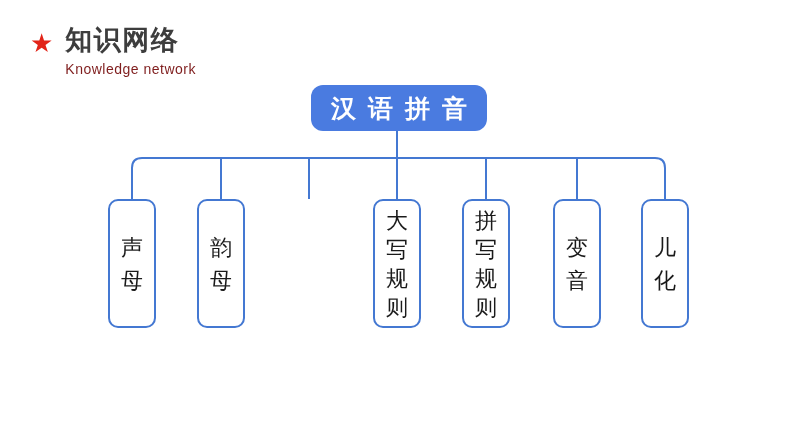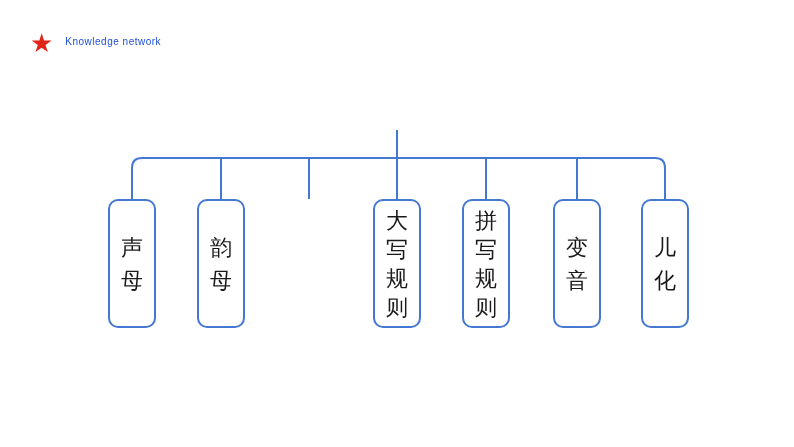--- a/index.html
+++ b/index.html
@@ -28,23 +28,23 @@
     margin-right: 12px;
   }
   .title {
     font-size: 27px;
     font-weight: bold;
     color: #3d3d3d;
     letter-spacing: 1.5px;
     line-height: 1.2;
   }
   .subtitle {
-    font-size: 10px;
-    color: #1d4ed8;
-    margin-top: 12px;
+    font-size: 14px;
+    color: #7f1d1d;
+    margin-top: 5px;
     letter-spacing: 0.5px;
   }
 
   
   .connectors {
     position: absolute;
     left: 0;
     top: 0;
     pointer-events: none;
   }
@@ -110,33 +110,37 @@
   .n7 { left: 641px; }
 </style>
 </head>
 <body>
 
 <div class="slide">
 
   <div class="header">
     <span class="star">★</span>
     <div class="header-text">
+      <div class="title">知识网络</div>
       <div class="subtitle">Knowledge network</div>
     </div>
   </div>
 
   <svg class="connectors" width="794" height="447" viewBox="0 0 794 447">
     <path d="M397 130 V199
              M132 199 V168 Q132 158 142 158 H655 Q665 158 665 168 V199
              M221 158 V199
              M309 158 V199
              M486 158 V199
              M577 158 V199" fill="none" stroke="#4478d2" stroke-width="2"></path>
   </svg>
 
+  <div class="root-node">
+    <span class="root-label">汉语拼音</span>
+  </div>
 
   <div class="node n1">
     <span class="node-label">声
 母</span>
   </div>
   <div class="node n2">
     <span class="node-label">韵
 母</span>
   </div>
   <div class="node tall n4">

